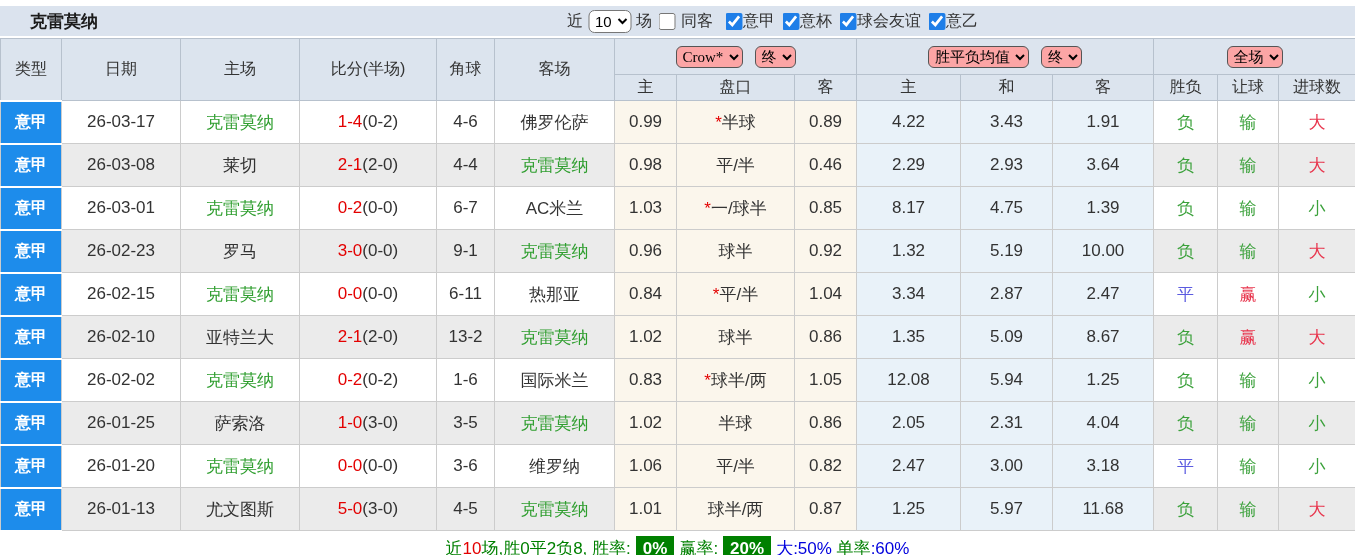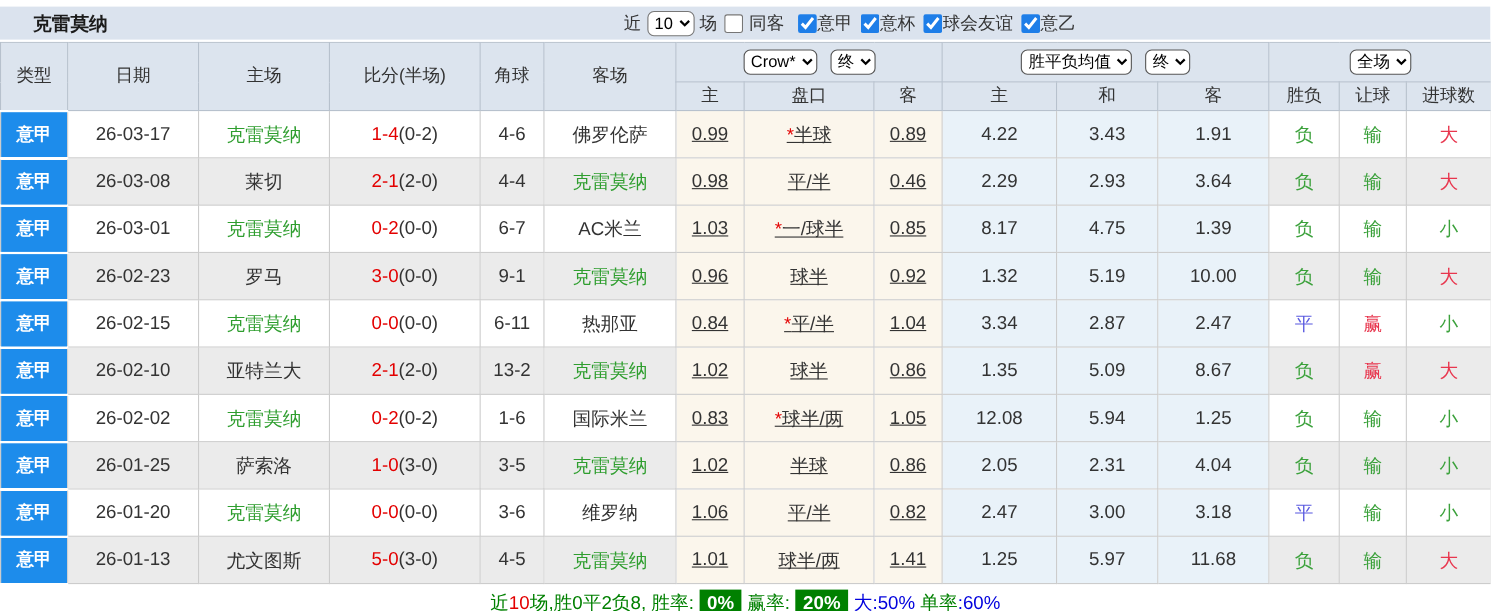--- a/index.html
+++ b/index.html
@@ -9,25 +9,25 @@
   .controls{position:absolute;left:50%;transform:translateX(-50%) translateX(95px);display:flex;align-items:center;gap:5px;font-size:16px;color:#333;white-space:nowrap;}
   .controls select{font-size:15px;padding:1px 2px;border:1.5px solid #777;border-radius:6px;background:#fff;}
   .controls input[type=checkbox]{width:17px;height:17px;accent-color:#1e7ee8;margin:0 1px;}
   .filters{display:flex;align-items:center;}
   .filters label{display:flex;align-items:center;margin-left:6px;}
   table{border-collapse:collapse;table-layout:fixed;width:1355px;}
   thead th{background:var(--header-bg);border:1px solid #b7c1cd;font-weight:normal;font-size:16px;color:#333;padding:0;}
   .group-row th{height:35px;}
   .sub-row th{height:25px;}
   .grp{display:flex;align-items:center;justify-content:center;gap:12px;}
-  .grp select{font-size:15px;padding:1px 2px;border:1.5px solid #555;border-radius:6px;background:#ffffff;}
+  .grp select{font-size:15px;padding:1px 2px;border:1.5px solid #555;border-radius:6px;background:#fca5a5;font-family:Liberation Serif, serif;}
   tbody td{border:1px solid #ccc;height:41px;text-align:center;font-size:17px;color:#333;padding:0;overflow:hidden;}
   tr.r-odd td{background:#fff;}
   tr.r-even td{background:var(--row-alt-bg);}
-  tbody td.c-crow{background:var(--crow-col-bg);text-decoration:underline;}
+  tbody td.c-crow{background:var(--crow-col-bg);}
   tbody td.c-mean{background:var(--mean-col-bg);}
   tbody td.league{background:var(--league-blue);color:#fff;font-weight:bold;font-size:16px;border-top:2px solid #fff;border-bottom:2px solid #fff;}
   .team-main{color:var(--team-green);}
   .score-ft{color:var(--score-red);}
   .star{color:var(--score-red);}
   .cg{color:var(--result-green);}
   .cr{color:var(--result-red);}
   .cb{color:var(--result-blue);}
   .summary{height:34px;display:flex;align-items:center;justify-content:center;font-size:17px;white-space:pre;background:#fff;}
   .s-green{color:var(--summary-green);}
@@ -281,21 +281,21 @@
         </tr>
         <tr class="r-even">
           <td class="league">意甲</td>
           <td class="">26-01-13</td>
           <td class=""><span class="">尤文图斯</span></td>
           <td class=""><span class="score-ft">5-0</span><span>(3-0)</span></td>
           <td class="">4-5</td>
           <td class=""><span class="team-main">克雷莫纳</span></td>
           <td class="c-crow">1.01</td>
           <td class="c-crow">球半/两</td>
-          <td class="c-crow">1.41</td>
+          <td class="c-crow">0.87</td>
           <td class="c-mean">1.25</td>
           <td class="c-mean">5.97</td>
           <td class="c-mean">11.68</td>
           <td class=""><span class="cg">负</span></td>
           <td class=""><span class="cg">输</span></td>
           <td class=""><span class="cr">大</span></td>
         </tr>
       </tbody>
   </table>
 

